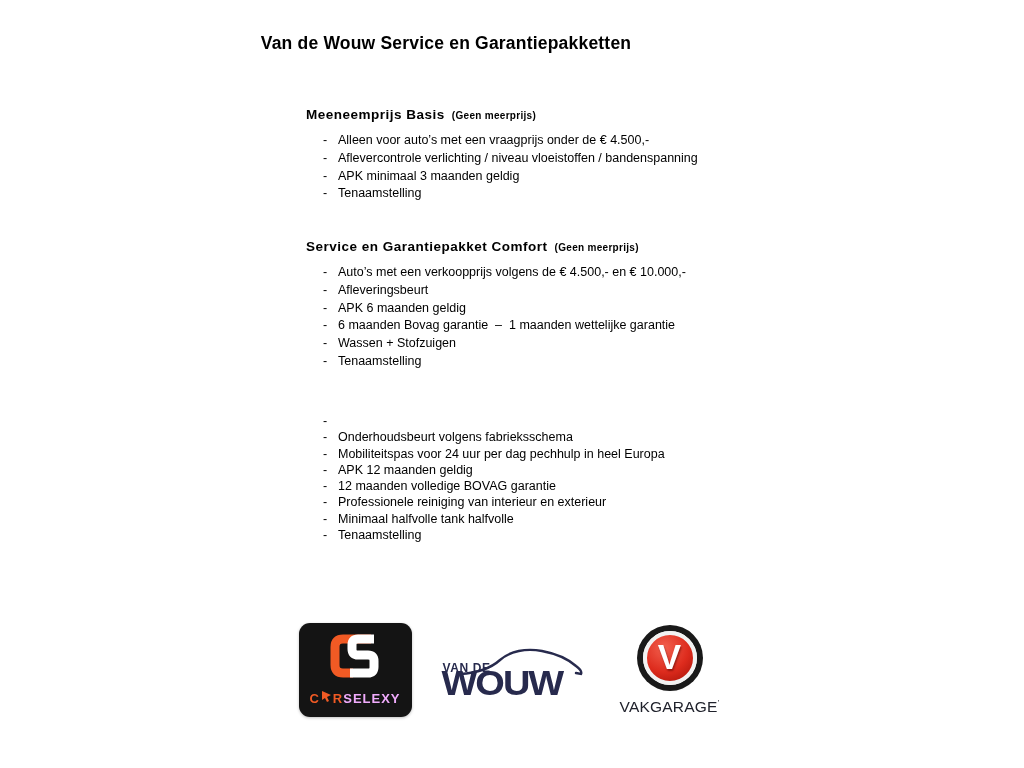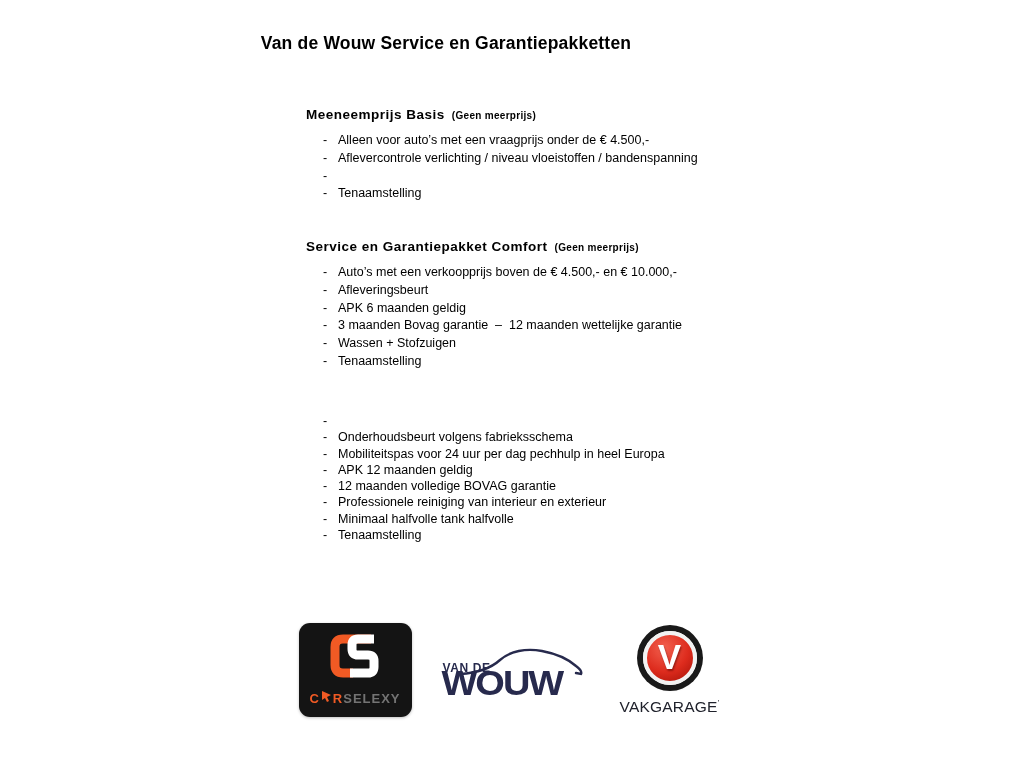--- a/index.html
+++ b/index.html
@@ -80,21 +80,21 @@
   .carselexy-wordmark {
     margin-top: 7px;
     font-size: 13px;
     font-weight: bold;
     letter-spacing: 1px;
     display: flex;
     align-items: center;
     line-height: 14px;
   }
   .cs-orange { color: #f15a24; }
-  .cs-white { color: #737373; }
+  .cs-white { color: #f0abfc; }
   .cursor-glyph { display: inline-block; margin: 0 1px; }
 
   
   .wouw-logo {
     position: relative;
     width: 142px; height: 62px;
     margin-top: 14px;
   }
   .wouw-small {
     position: absolute;
@@ -170,46 +170,47 @@
     <li>
         <span class="dash">-</span>
         <span class="txt">Alleen voor auto’s met een vraagprijs onder de € 4.500,-</span>
       </li>
     <li>
         <span class="dash">-</span>
         <span class="txt">Aflevercontrole verlichting / niveau vloeistoffen / bandenspanning</span>
       </li>
     <li>
         <span class="dash">-</span>
+        <span class="txt">APK minimaal 3 maanden geldig</span>
       </li>
     <li>
         <span class="dash">-</span>
         <span class="txt">Tenaamstelling</span>
       </li>
   </ul>
 </div>
 
 <div class="section s2">
   <div class="section-heading"><span>Service en Garantiepakket Comfort</span><span class="section-note">(Geen meerprijs)</span></div>
   <ul>
     <li>
         <span class="dash">-</span>
-        <span class="txt">Auto’s met een verkoopprijs boven de € 4.500,- en € 10.000,-</span>
+        <span class="txt">Auto’s met een verkoopprijs volgens de € 4.500,- en € 10.000,-</span>
       </li>
     <li>
         <span class="dash">-</span>
         <span class="txt">Afleveringsbeurt</span>
       </li>
     <li>
         <span class="dash">-</span>
         <span class="txt">APK 6 maanden geldig</span>
       </li>
     <li>
         <span class="dash">-</span>
-        <span class="txt">3 maanden Bovag garantie  –  12 maanden wettelijke garantie</span>
+        <span class="txt">6 maanden Bovag garantie  –  1 maanden wettelijke garantie</span>
       </li>
     <li>
         <span class="dash">-</span>
         <span class="txt">Wassen + Stofzuigen</span>
       </li>
     <li>
         <span class="dash">-</span>
         <span class="txt">Tenaamstelling</span>
       </li>
   </ul>

